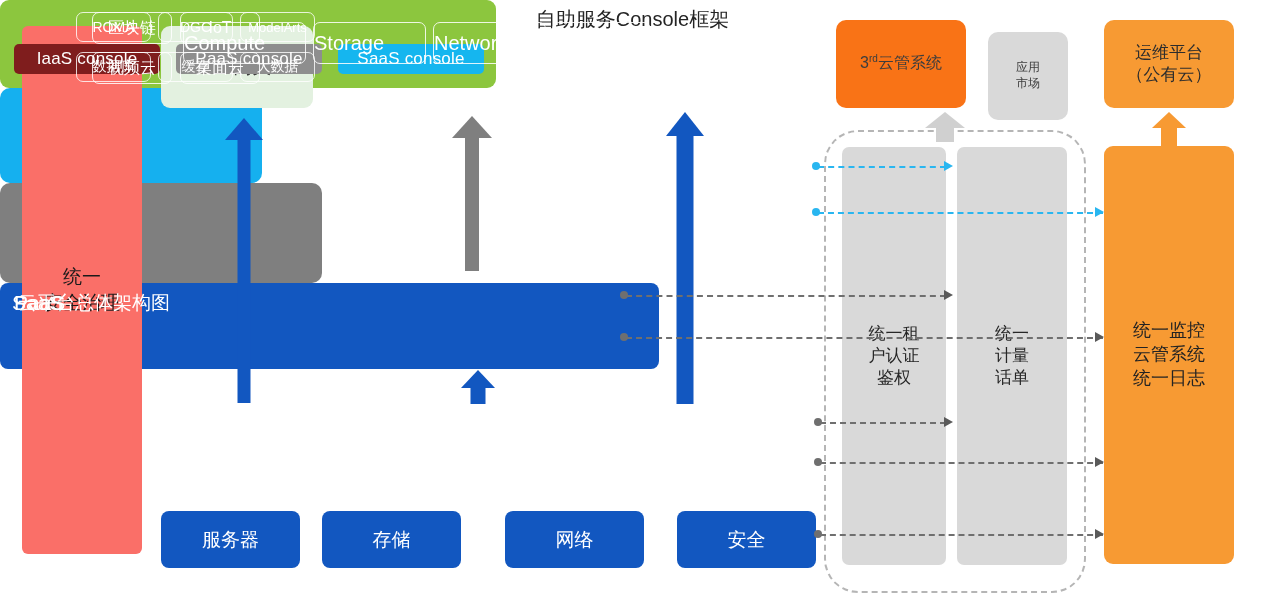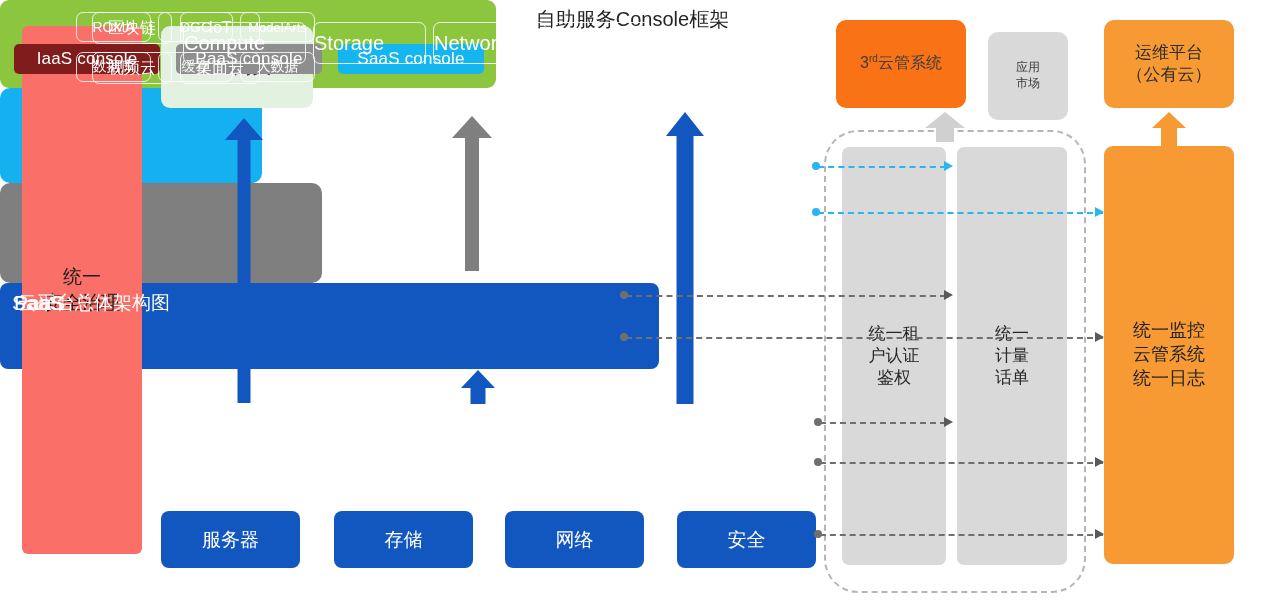--- a/index.html
+++ b/index.html
@@ -127,21 +127,21 @@
   #i-storage{left:313px;width:111px;}
   #i-network{left:433px;width:111px;}
   #i-cce{left:552px;width:97px;}
 
   
   .hw-box{
     top:511px;height:57px;background:#1257c0;border-radius:8px;
     color:#ffffff;font-size:19px;
   }
   #hw-server{left:161px;width:139px;}
-  #hw-storage{left:334px;width:139px;}
+  #hw-storage{left:322px;width:139px;}
   #hw-network{left:505px;width:139px;}
   #hw-security{left:677px;width:139px;}
 
   
   #shared-services-region{
     position:absolute;left:824px;top:130px;width:262px;height:463px;
     border:2.5px dashed #b5b5b5;border-radius:34px;box-sizing:border-box;
   }
   .gray-col{
     position:absolute;background:#d9d9d9;border-radius:7px;

